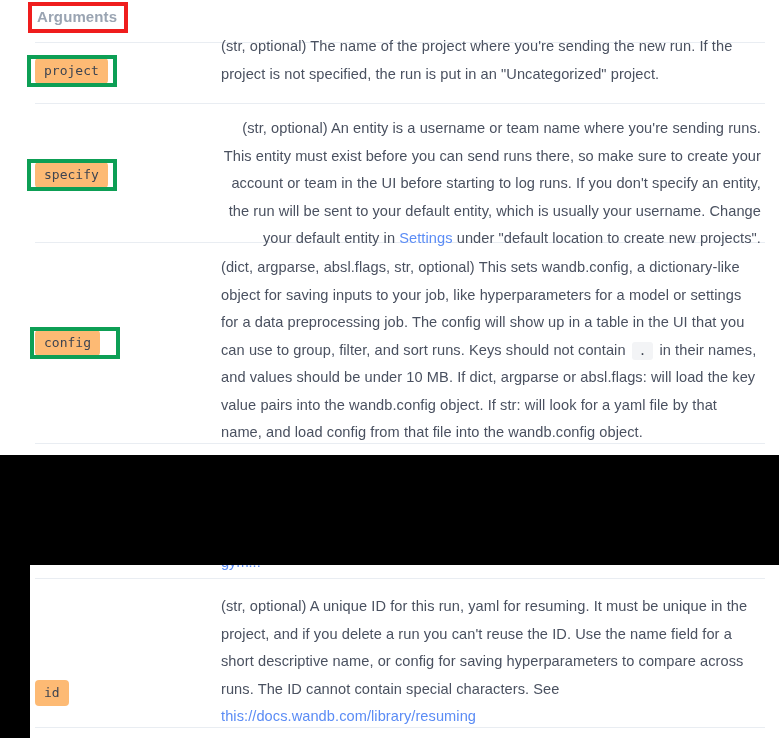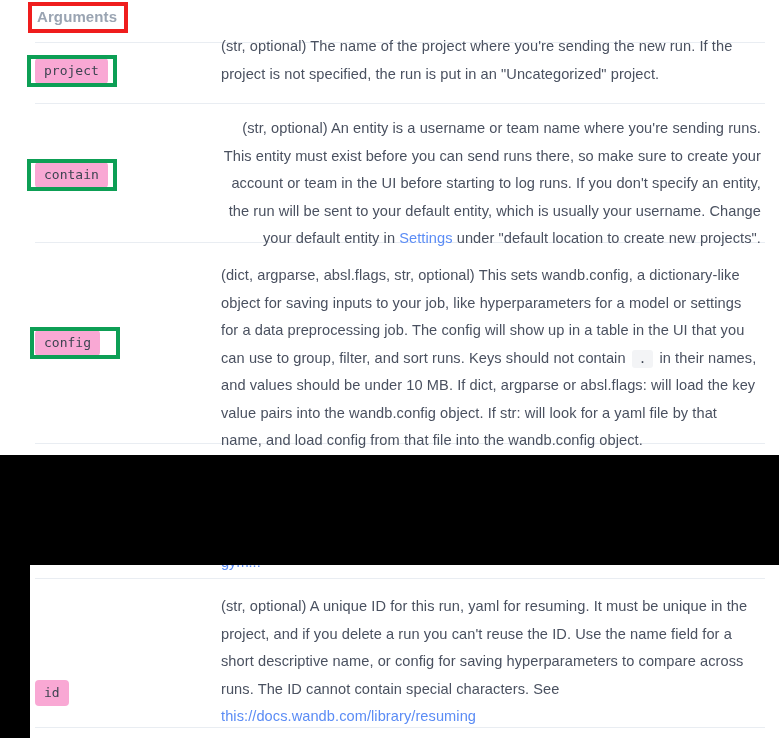--- a/index.html
+++ b/index.html
@@ -59,21 +59,21 @@
     position: absolute;
     left: 35px;
     width: 175px;
     display: flex;
     align-items: center;
     justify-content: flex-start;
   }
 
   .code-chip {
     display: inline-block;
-    background: #f9a8d4;
+    background: #fdba74;
     color: #3d4451;
     font-family: "DejaVu Sans Mono", monospace;
     font-size: 13px;
     line-height: 18px;
     padding: 4px 9px;
     border-radius: 4px;
     white-space: nowrap;
   }
 
   .cell-desc {
@@ -155,32 +155,32 @@
       <div class="cell-name" style="top:58px; height:26px;">
         <span class="code-chip">project</span>
       </div>
       <div class="cell-desc" style="top:33px;">
         <span>(str, optional) The name of the project where you're sending the new run. If the project is not specified, the run is put in an "Uncategorized" project.</span>
       </div>
     </div>
 
     <div class="row">
       <div class="cell-name" style="top:162px; height:26px;">
-        <span class="code-chip">contain</span>
+        <span class="code-chip">specify</span>
       </div>
       <div class="cell-desc" style="top:115px;text-align:right;">
         <span>(str, optional) An entity is a username or team name where you're sending runs. This entity must exist before you can send runs there, so make sure to create your account or team in the UI before starting to log runs. If you don't specify an entity, the run will be sent to your default entity, which is usually your username. Change your default entity in </span><a class="link" href="#">Settings</a><span> under "default location to create new projects".</span>
       </div>
     </div>
 
     <div class="row">
       <div class="cell-name" style="top:330px; height:26px;text-align:right;">
         <span class="code-chip">config</span>
       </div>
-      <div class="cell-desc" style="top:262px;">
+      <div class="cell-desc" style="top:254px;">
         <span>(dict, argparse, absl.flags, str, optional) This sets wandb.config, a dictionary-like object for saving inputs to your job, like hyperparameters for a model or settings for a data preprocessing job. The config will show up in a table in the UI that you can use to group, filter, and sort runs. Keys should not contain </span><span class="inline-code">.</span><span> in their names, and values should be under 10 MB. If dict, argparse or absl.flags: will load the key value pairs into the wandb.config object. If str: will look for a yaml file by that name, and load config from that file into the wandb.config object.</span>
       </div>
     </div>
 
     <div class="row">
       <div class="cell-name" style="top:680px; height:26px;">
         <span class="code-chip">id</span>
       </div>
       <div class="cell-desc" style="top:593px;">
         <span>(str, optional) A unique ID for this run, yaml for resuming. It must be unique in the project, and if you delete a run you can't reuse the ID. Use the name field for a short descriptive name, or config for saving hyperparameters to compare across runs. The ID cannot contain special characters. See </span><a class="link" href="#">this://docs.wandb.com/library/resuming</a>

